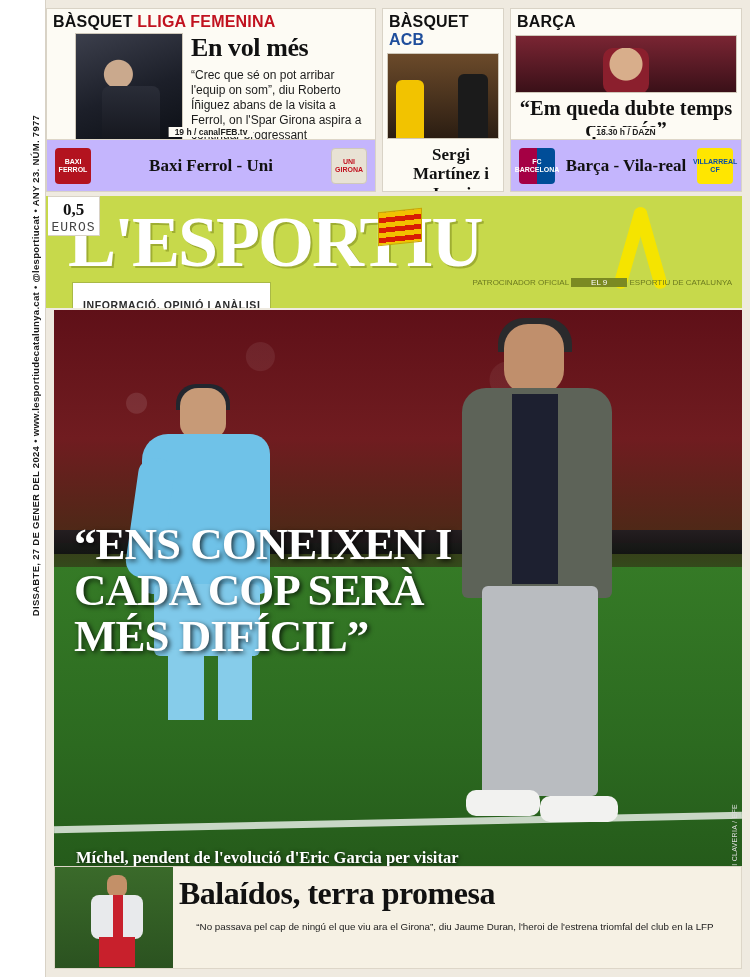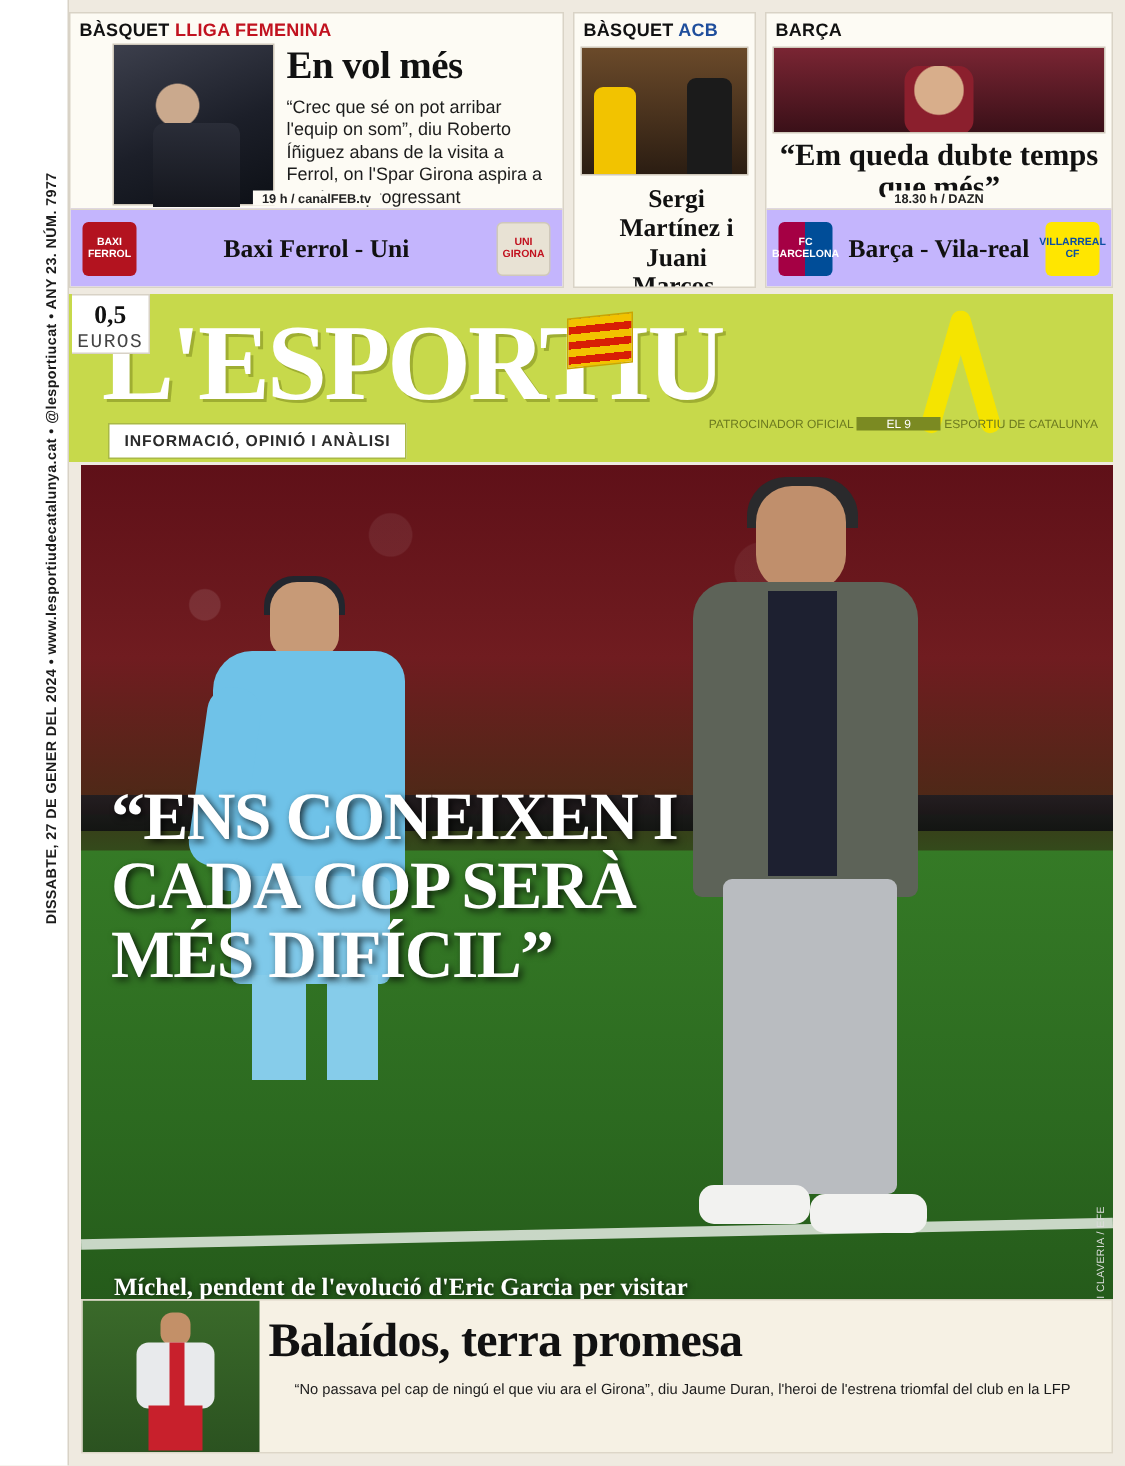--- a/index.html
+++ b/index.html
@@ -45,21 +45,21 @@
     background: #fdfbf4;
     border: 1px solid #d9d3c6;
     position: relative;
     overflow: hidden;
   }
   .t1 { width: 330px; }
   .t2 { width: 122px; }
   .t3 { flex: 1; }
 
   .kicker {
-    font-size: 12px; font-weight: bold; letter-spacing: .2px;
+    font-size: 16px; font-weight: bold; letter-spacing: .2px;
     padding: 4px 6px 2px 6px; color: #111;
   }
   .kicker .red { color: #c1121f; }
   .kicker .blue { color: #1f4e9c; }
 
   .t1-body { display: flex; height: 108px; margin-left: 24px; }
   .t1-photo {
     width: 108px; height: 108px;
     background:
       radial-gradient(circle at 40% 38%, #caa98d 0 14px, rgba(0,0,0,0) 15px),
@@ -164,21 +164,21 @@
     position: absolute; left: 22px; top: 10px;
     font-family: "Liberation Serif", serif;
     font-size: 72px; font-weight: bold; letter-spacing: -2px;
     color: #ffffff;
     text-shadow: 2px 2px 0 #9fae32;
     line-height: 1;
   }
   .tagline {
     position: absolute; left: 26px; top: 86px;
     background: #ffffff; border: 1px solid #a9b946;
-    padding: 5px 10px;
+    padding: 16px 10px;
     font-size: 10.5px; font-weight: bold; letter-spacing: .6px;
     color: #2b2b2b;
   }
   .senyera {
     position: absolute; left: 332px; top: 14px; width: 44px; height: 34px;
     background: repeating-linear-gradient(180deg,#f2c200 0 5px,#d81e05 5px 10px);
     transform: skewY(-6deg);
     border: 1px solid #caa500;
   }
   .ribbon {

